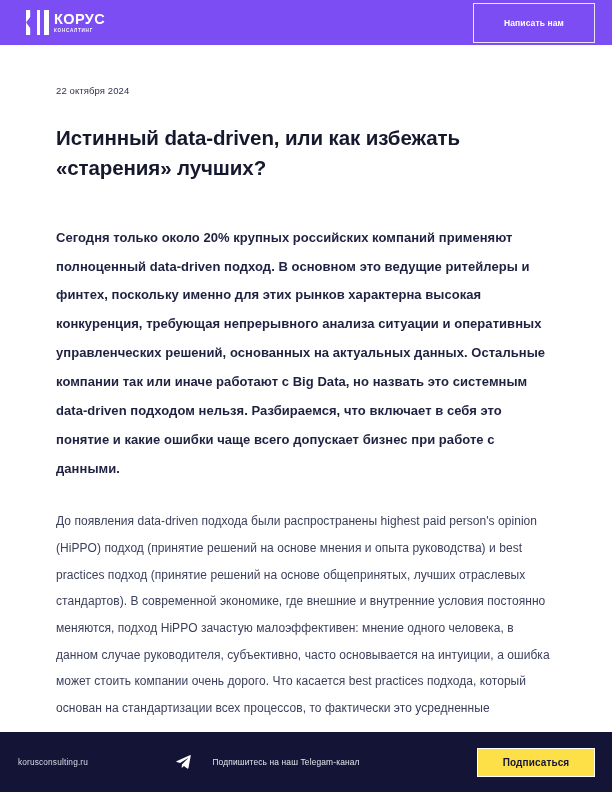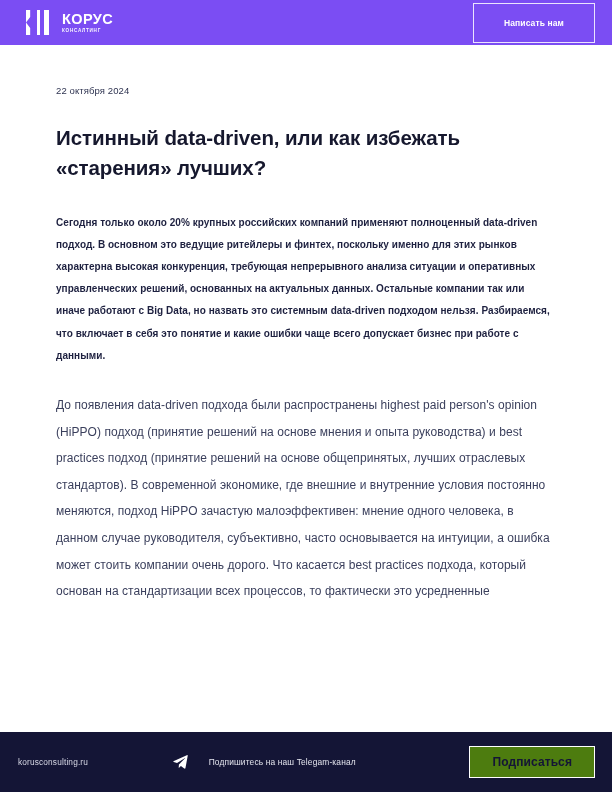--- a/index.html
+++ b/index.html
@@ -33,21 +33,21 @@
     display: flex;
     align-items: center;
     justify-content: space-between;
     padding: 0 17px 0 26px;
     flex: 0 0 auto;
   }
 
   .brand {
     display: flex;
     align-items: center;
-    gap: 13px;
+    gap: 5px;
     justify-content: space-between;
   }
 
   .brand-mark {
     width: 23px;
     height: 25px;
     position: relative;
     flex: 0 0 auto;
   }
 
@@ -129,25 +129,25 @@
     font-size: 20.5px;
     font-weight: 700;
     line-height: 1.48;
     color: #16182E;
     margin-top: 27px;
     letter-spacing: -0.1px;
     max-width: 430px;
   }
 
   .article-lead {
-    font-size: 10px;
+    font-size: 13px;
     font-weight: 700;
     line-height: 2.22;
     color: #1E2140;
-    margin-top: 28px;
+    margin-top: 40px;
     letter-spacing: 0.05px;
   }
 
   .article-body {
     font-size: 12px;
     font-weight: 400;
     line-height: 2.22;
     color: #3A3F5C;
     margin-top: 25px;
     letter-spacing: 0.05px;
@@ -188,24 +188,24 @@
   }
 
   .footer-tg-text {
     color: #E4E5EE;
     font-size: 8.4px;
     letter-spacing: 0.15px;
   }
 
   .footer-cta {
     border: 1px solid #ffffff;
-    background: #4d7c0f;
+    background: #fde047;
     color: #141536;
     font-family: inherit;
-    font-size: 12px;
+    font-size: 10px;
     font-weight: 700;
     letter-spacing: 0.1px;
     padding: 8px 22px;
     cursor: pointer;
     min-width: 118px;
     text-align: center;
     flex: 0 0 auto;
   }
 </style>
 </head>

